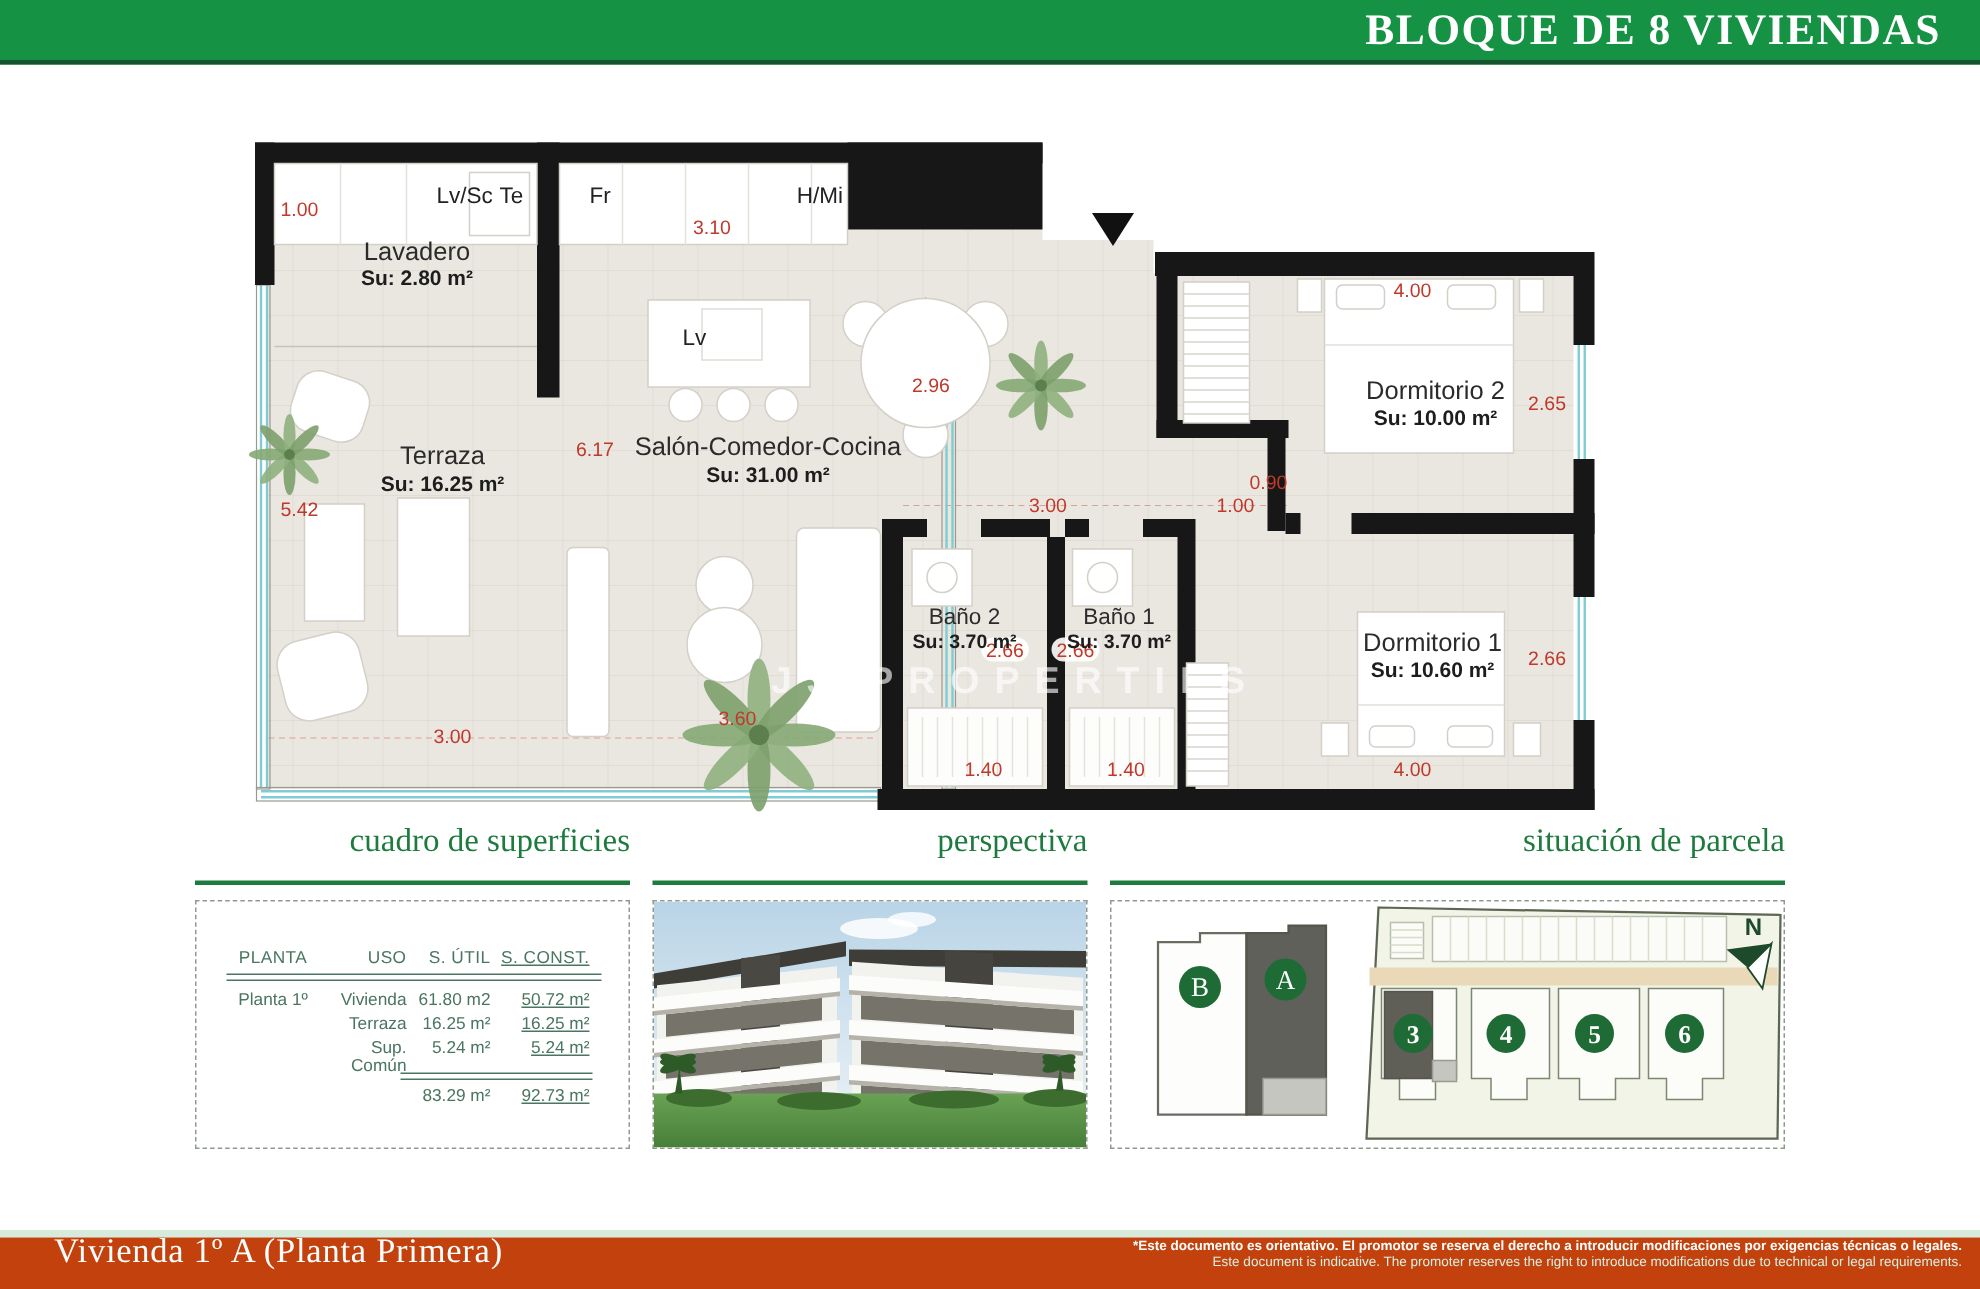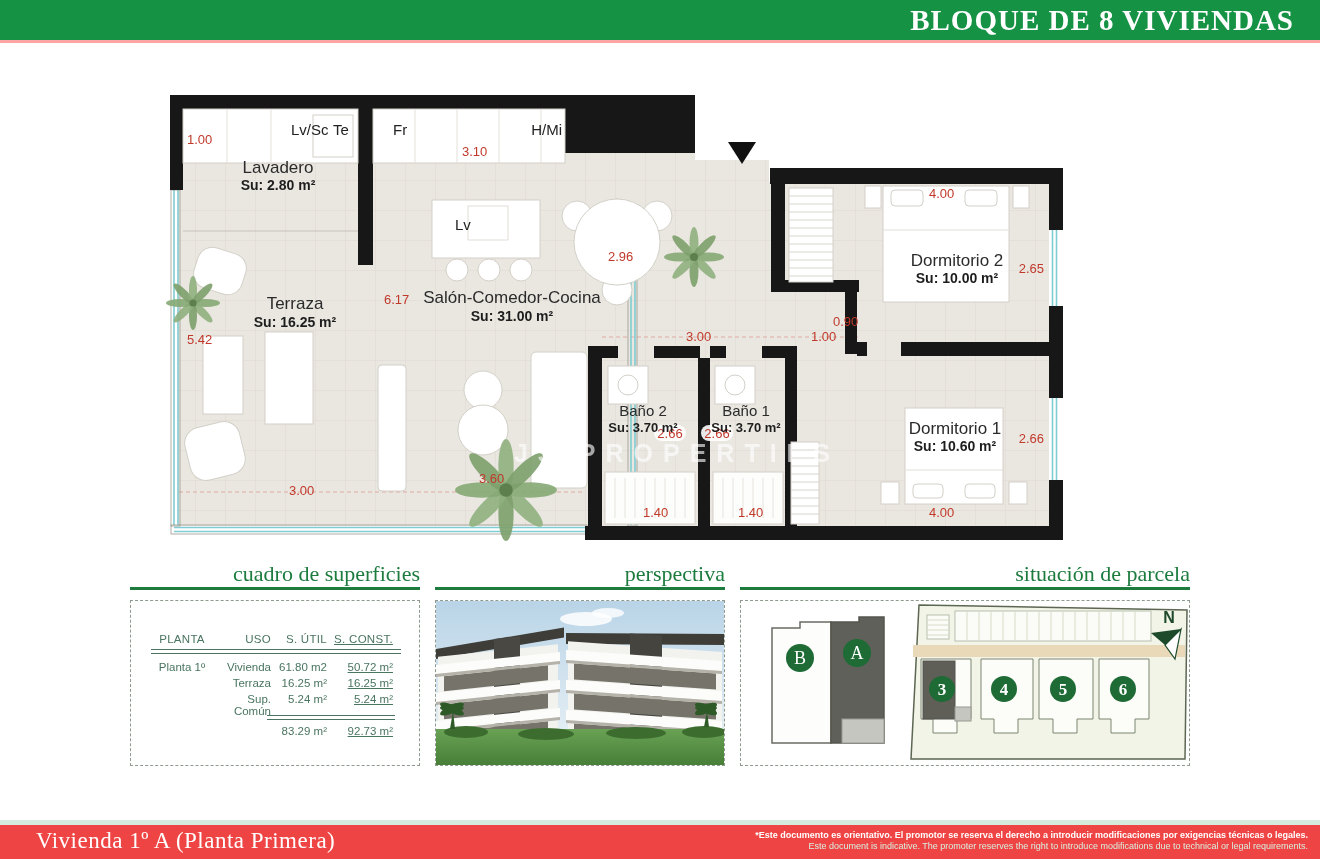--- a/index.html
+++ b/index.html
@@ -1,37 +1,37 @@
 <!DOCTYPE html>
 <html><head>
 <meta charset="utf-8">
 <style>
   html,body{margin:0;padding:0;background:#ffffff;}
   #page{position:relative;width:1320px;height:859px;background:#fff;overflow:hidden;
         font-family:"Liberation Sans","DejaVu Sans",sans-serif;}
 
   
   .top-banner{position:absolute;left:0;top:0;width:100%;height:43px;background:#169245;
-              border-bottom:3px solid #fca5a5;box-sizing:border-box;
+              border-bottom:3px solid #14532d;box-sizing:border-box;
               display:flex;align-items:center;justify-content:flex-end;padding-right:26px;}
   .top-banner .t{font-family:"Liberation Serif",serif;font-weight:bold;font-size:29px;
                  color:#ffffff;letter-spacing:1px;}
   .pre-footer{position:absolute;left:0;top:820px;width:100%;height:5px;background:#d6ebdc;}
-  .bottom-banner{position:absolute;left:0;top:825px;width:100%;height:34px;background:#ef4444;
-                 box-sizing:border-box;display:flex;align-items:center;justify-content:space-between;
-                 padding:0 12px 2px 36px;}
+  .bottom-banner{position:absolute;left:0;top:825px;width:100%;height:34px;background:#c2410c;
+                 box-sizing:border-box;display:flex;align-items:flex-end;justify-content:space-between;
+                 padding:0 12px 12px 36px;}
   .bottom-banner .t{font-family:"Liberation Serif",serif;font-size:23px;color:#ffffff;letter-spacing:.5px;}
   .disclaimer{text-align:right;font-size:9px;line-height:11px;color:#ffffff;margin-left:36px;}
   .disclaimer .es{font-weight:bold;display:block;}
   .disclaimer .en{color:#d9efe1;display:block;}
 
   
   .sec{position:absolute;top:554px;height:36px;border-bottom:3px solid #1d7b3e;box-sizing:border-box;
        display:flex;align-items:flex-end;justify-content:flex-end;}
-  .sec .t{font-family:"Liberation Serif",serif;font-size:22px;color:#1d7b3e;padding-bottom:0;}
+  .sec .t{font-family:"Liberation Serif",serif;font-size:22px;color:#1d7b3e;padding-bottom:14px;}
   #sec-superficies{left:130px;width:290px;}
   #sec-perspectiva{left:435px;width:290px;}
   #sec-parcela{left:740px;width:450px;}
   .dbox{position:absolute;top:600px;height:166px;border:1px dashed #8f9a8f;box-sizing:border-box;background:#fff;}
   #box-superficies{left:130px;width:290px;}
   #box-perspectiva{left:435px;width:290px;}
   #box-parcela{left:740px;width:450px;}
 
   
   .trow{position:absolute;left:0;width:100%;height:14px;font-size:11.5px;color:#4a7560;}

